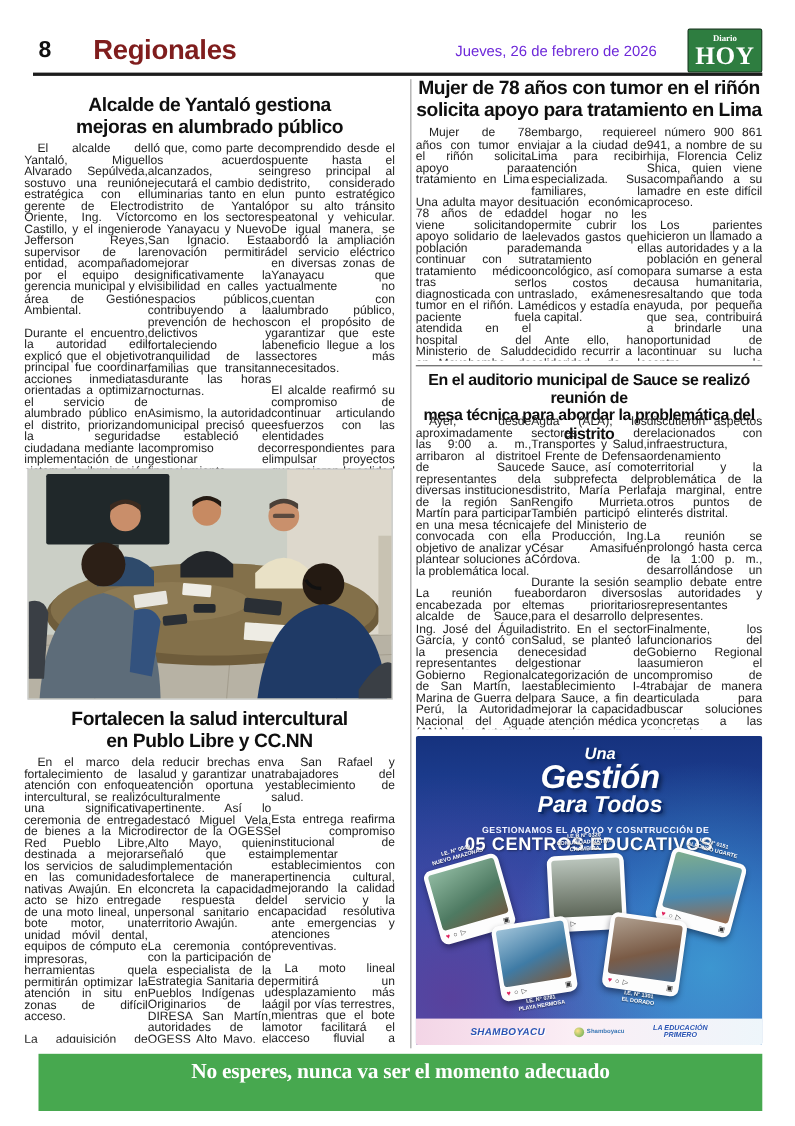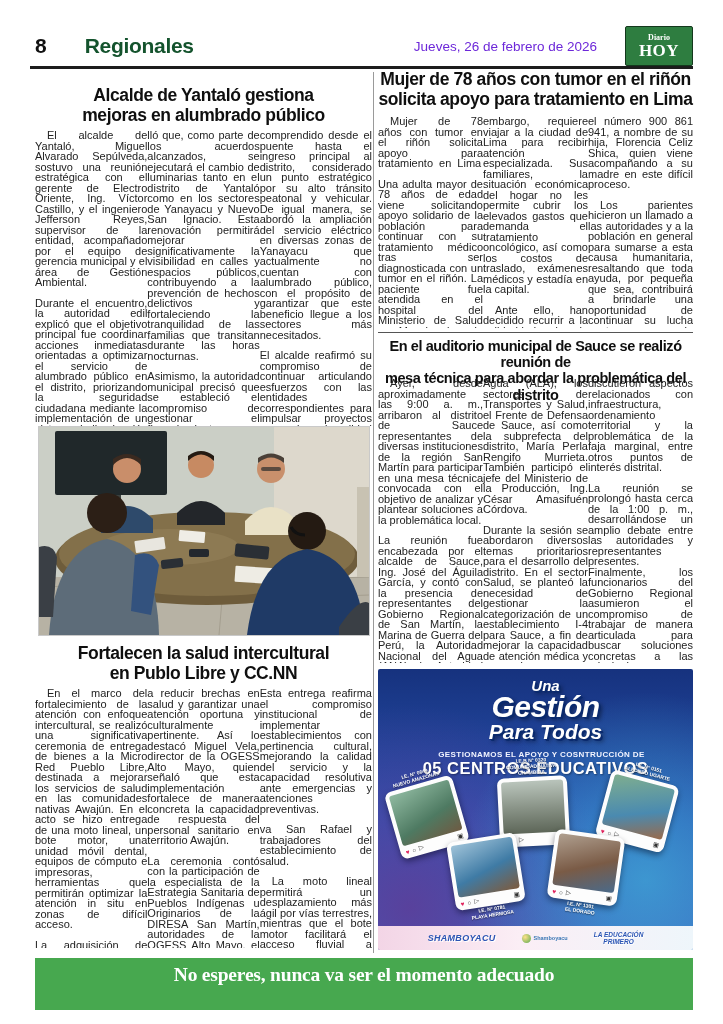--- a/index.html
+++ b/index.html
@@ -2,41 +2,41 @@
 <html><head>
 <meta charset="utf-8">
 <style>
   html,body{margin:0;padding:0;background:#ffffff;}
   .page{position:relative;width:723px;height:1024px;background:#ffffff;overflow:hidden;
         font-family:"Liberation Sans",sans-serif;color:#1d1d1d;}
 
   
   .hdr{position:absolute;left:35px;right:30px;top:26px;height:40px;display:flex;align-items:center;}
   .hdr .pnum{font-size:21px;font-weight:bold;color:#111;}
-  .hdr .section{font-size:21px;font-weight:bold;color:#14532d;margin-left:38px;letter-spacing:-0.3px;}
+  .hdr .section{font-size:25px;font-weight:bold;color:#7f1d1d;margin-left:38px;letter-spacing:-0.3px;}
   .hdr .spacer{flex:1;}
   .hdr .date{font-size:13.5px;color:#6d28d9;margin-right:28px;}
   .logo{width:66px;height:38px;background:#2e7d40;border:1px solid #14381d;border-radius:2px;
         display:flex;flex-direction:column;align-items:center;justify-content:center;
         font-family:"Liberation Serif",serif;color:#fff;line-height:1;}
   .logo .l1{font-size:8px;font-weight:bold;margin-bottom:0;}
-  .logo .l2{font-size:17px;font-weight:bold;letter-spacing:0.5px;}
+  .logo .l2{font-size:23px;font-weight:bold;letter-spacing:0.5px;}
   .hdr-rule{position:absolute;left:30px;right:30px;top:66px;height:3px;background:#1c1c1c;}
 
   
   .atitle{font-weight:bold;color:#0f0f0f;text-align:center;line-height:1.12;letter-spacing:-0.4px;}
   .cols{display:flex;gap:0;font-size:11px;line-height:10.5px;text-align:justify;color:#222;justify-content:space-between;}
   .cols .col{flex:1;min-width:0;}
   .cols p{margin:0 0 10px 0;}
   .cols p.ind{text-indent:12px;}
   .cols p.loose{word-spacing:3px;}
   .vdivider{position:absolute;left:373px;top:72px;height:881px;width:1px;background:#9a9a9a;}
 
   
-  .leftcol{position:absolute;left:35px;top:86px;width:337px;}
+  .leftcol{position:absolute;left:22px;top:86px;width:337px;}
   .t1{font-size:17.5px;height:44px;}
   .cols1{height:296px;overflow:hidden;}
   .photo-frame{width:330px;height:208px;margin:0 auto;border:1px solid #c9c9c9;background:#cfd2cb;}
   .t4{font-size:17.5px;margin-top:8px;height:42px;}
   .cols4{height:260px;overflow:hidden;margin-top:2px;}
 
   
   .rightcol{position:absolute;left:378px;top:70px;width:315px;}
   .t2{font-size:17.5px;height:42px;margin-bottom:4px;}
   .cols2{height:212px;overflow:hidden;}
@@ -197,22 +197,22 @@
       <div class="cols cols4">
         <div class="col">
           <p class="ind">En el marco del fortalecimiento de la atención con enfoque intercultural, se realizó una significativa ceremonia de entrega de bienes a la Micro Red Pueblo Libre, destinada a mejorar los servicios de salud en las comunidades nativas Awajún. En el acto se hizo entrega de una moto lineal, un bote motor, una unidad móvil dental, equipos de cómputo e impresoras, herramientas que permitirán optimizar la atención in situ en zonas de difícil acceso.</p>
           <p>La adquisición de estos medios de transporte, equipos tecnológicos y biomédicos fue posible gracias a la Estrategia Sanitaria de Pueblos Indígenas u Originarios, orientada</p>
         </div>
         <div class="col">
           <p>a reducir brechas en salud y garantizar una atención oportuna y culturalmente pertinente. Así lo destacó Miguel Vela, director de la OGESS Alto Mayo, quien señaló que esta implementación fortalece de manera concreta la capacidad de respuesta del personal sanitario en territorio Awajún.</p>
           <p>La ceremonia contó con la participación de la especialista de la Estrategia Sanitaria de Pueblos Indígenas u Originarios de la DIRESA San Martín, autoridades de la OGESS Alto Mayo, el jefe de la Micro Red, el Pamuk, el agente comunitario de salud Awajún de la comunidad nati-</p>
         </div>
         <div class="col">
+          <p>va San Rafael y trabajadores del establecimiento de salud.</p>
           <p>Esta entrega reafirma el compromiso institucional de implementar establecimientos con pertinencia cultural, mejorando la calidad del servicio y la capacidad resolutiva ante emergencias y atenciones preventivas.</p>
-          <p>va San Rafael y trabajadores del establecimiento de salud.</p>
           <p class="ind">La moto lineal permitirá un desplazamiento más ágil por vías terrestres, mientras que el bote motor facilitará el acceso fluvial a comunidades alejadas. En tanto, la unidad móvil dental acercará servicios especializados a la población, contribuyendo a una atención integral y equitativa para las familias Awajún.(Jorge Canales)</p>
         </div>
       </div>
     </div>
   </div>
 
   <div class="rightcol">
 
     <div>
       <div class="atitle t2">

